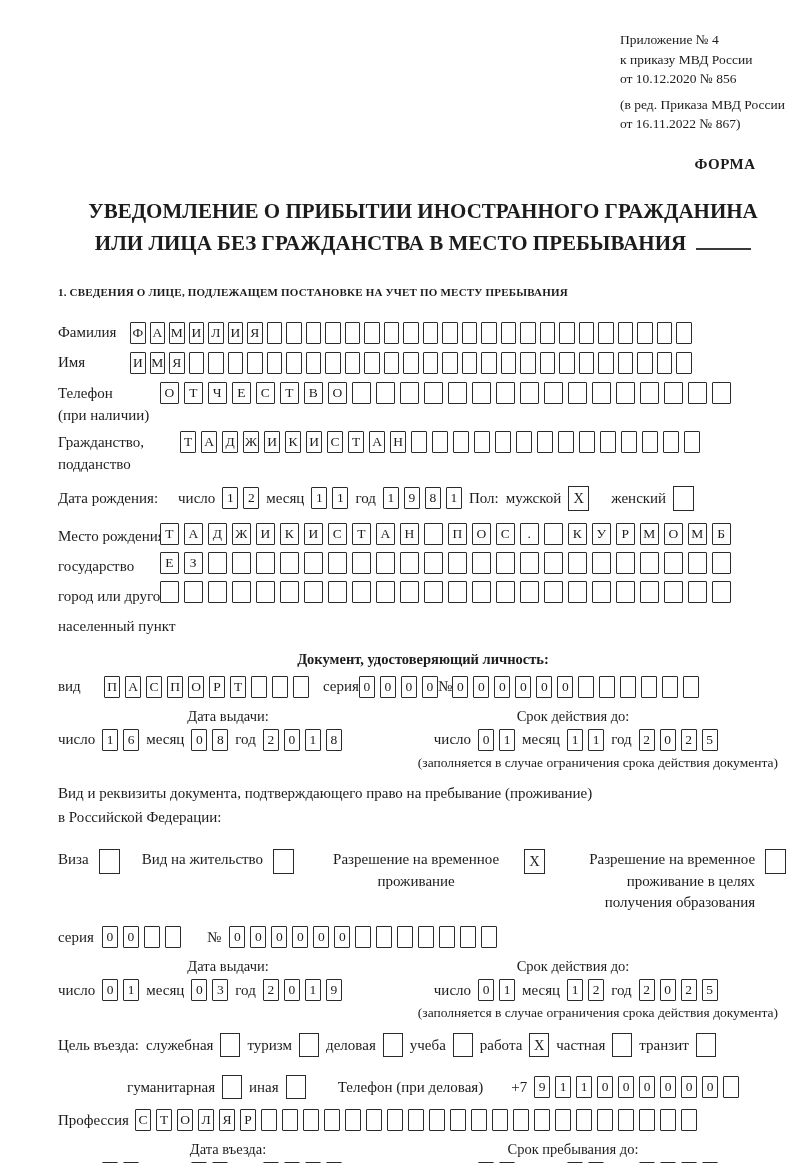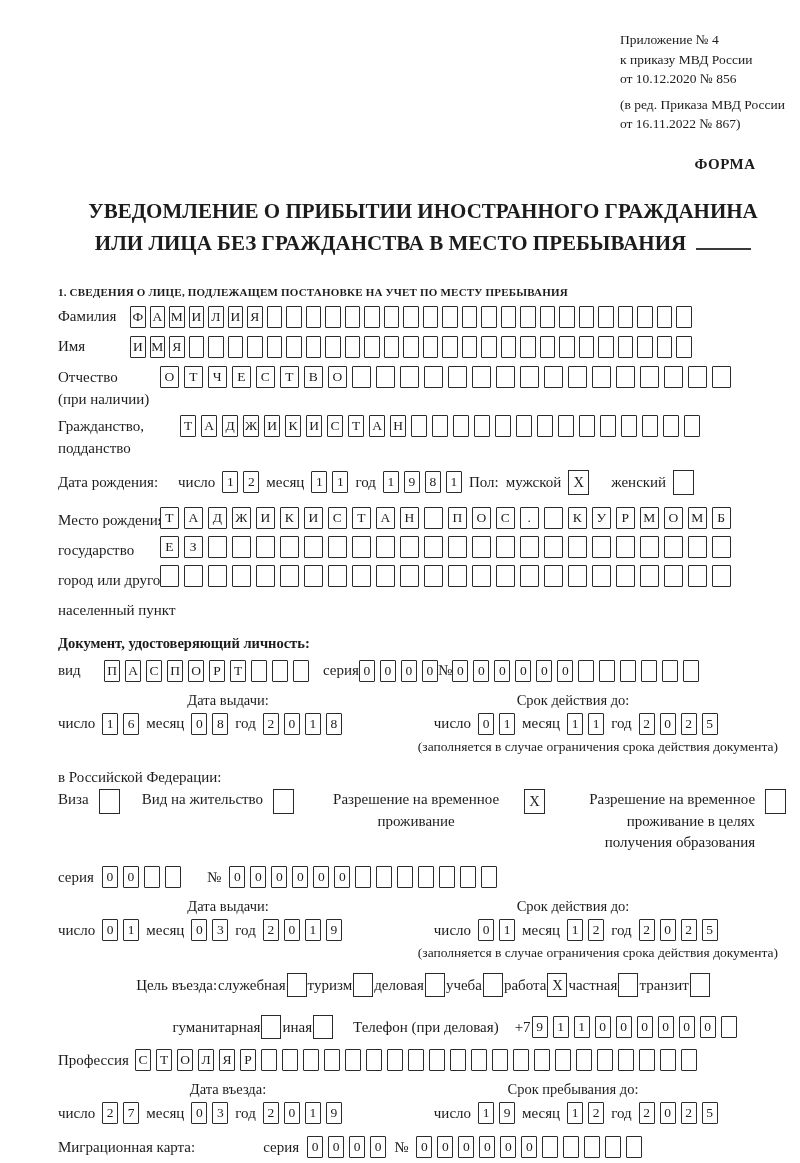--- a/index.html
+++ b/index.html
@@ -40,40 +40,40 @@
   .w15 .bx { width:15.5px; }
   .cb {
     width:21px; height:25px; flex:none;
     border:1.6px solid #2b2b2b;
     display:inline-flex; align-items:center; justify-content:center;
     font-size:14.5px; background:#fff;
   }
   .stack { display:flex; flex-direction:column; gap:7px; }
 
   
-  .center-bold { text-align:left; font-weight:bold; margin-top:10px; font-size:14.5px; }
+  .center-bold { text-align:center; font-weight:bold; margin-top:10px; font-size:14.5px; }
 
   
   .date-heads { display:flex; margin-top:10px; font-size:14.5px; }
   .date-heads .h1 { width:340px; text-align:center; }
   .date-heads .h2 { width:350px; text-align:center; }
   .date-row { display:flex; align-items:center; margin-top:4px; }
   .date-grp { display:flex; align-items:center; gap:7px; }
   .date-grp .boxes { gap:5px; }
   .note-right { text-align:right; font-size:13.5px; margin-top:4px; padding-right:10px; }
   .para { margin-top:10px; line-height:1.6; }
 
   
-  .opts { display:flex; align-items:flex-start; margin-top:0; }
+  .opts { display:flex; align-items:flex-start; margin-top:20px; }
   .opt { display:flex; align-items:flex-start; gap:10px; }
   .opt .txt { line-height:1.45; }
   .opt .txt.c2 { width:196px; text-align:center; }
   .opt .txt.c3 { width:196px; text-align:right; }
 
-  .purpose { display:flex; align-items:center; gap:1px; flex-wrap:nowrap; margin-top:12px;justify-content:center; }
+  .purpose { display:flex; align-items:center; gap:7px; flex-wrap:nowrap; margin-top:12px; }
   .purpose .cb { width:20px; height:24px; }
 
   .sp { flex:none; }
 </style>
 </head>
 <body>
 
 <div class="page">
 
   <div class="appendix">
@@ -88,21 +88,21 @@
   <div class="form-label">ФОРМА</div>
 
   <div class="title">
     <div>УВЕДОМЛЕНИЕ О ПРИБЫТИИ ИНОСТРАННОГО ГРАЖДАНИНА</div>
     <div>
       <span>ИЛИ ЛИЦА БЕЗ ГРАЖДАНСТВА В МЕСТО ПРЕБЫВАНИЯ</span><span class="uline"></span>
     </div>
   </div>
   <div class="section-title">1. СВЕДЕНИЯ О ЛИЦЕ, ПОДЛЕЖАЩЕМ ПОСТАНОВКЕ НА УЧЕТ ПО МЕСТУ ПРЕБЫВАНИЯ</div>
 
-  <div class="row" style="margin-top:8px;">
+  <div class="row" style="margin-top:24px;">
     <span class="lbl" style="width:72px;">Фамилия</span>
     <span class="boxes g-a w15">
         <span class="bx">Ф</span>
         <span class="bx">А</span>
         <span class="bx">М</span>
         <span class="bx">И</span>
         <span class="bx">Л</span>
         <span class="bx">И</span>
         <span class="bx">Я</span>
         <span class="bx"></span>
@@ -160,21 +160,21 @@
         <span class="bx"></span>
         <span class="bx"></span>
         <span class="bx"></span>
         <span class="bx"></span>
         <span class="bx"></span>
       </span>
   </div>
 
   <div class="row top">
     <span class="lbl-col" style="width:102px;">
-      <div>Отчество</div>
+      <div>Телефон</div>
       <div>(при наличии)</div>
     </span>
     <span class="boxes g-b w18">
         <span class="bx">О</span>
         <span class="bx">Т</span>
         <span class="bx">Ч</span>
         <span class="bx">Е</span>
         <span class="bx">С</span>
         <span class="bx">Т</span>
         <span class="bx">В</span>
@@ -428,20 +428,21 @@
           <span class="bx">2</span>
           <span class="bx">0</span>
           <span class="bx">2</span>
           <span class="bx">5</span>
         </span>
     </span>
   </div>
   <div class="note-right">(заполняется в случае ограничения срока действия документа)</div>
 
   <div class="para">
+    <div>Вид и реквизиты документа, подтверждающего право на пребывание (проживание)</div>
     <div>в Российской Федерации:</div>
   </div>
   <div class="opts">
     <span class="opt">
       <span class="txt">Виза</span>
       <span class="cb"></span>
     </span>
     <span class="opt" style="margin-left:22px;">
       <span class="txt">Вид на жительство</span>
       <span class="cb"></span>

